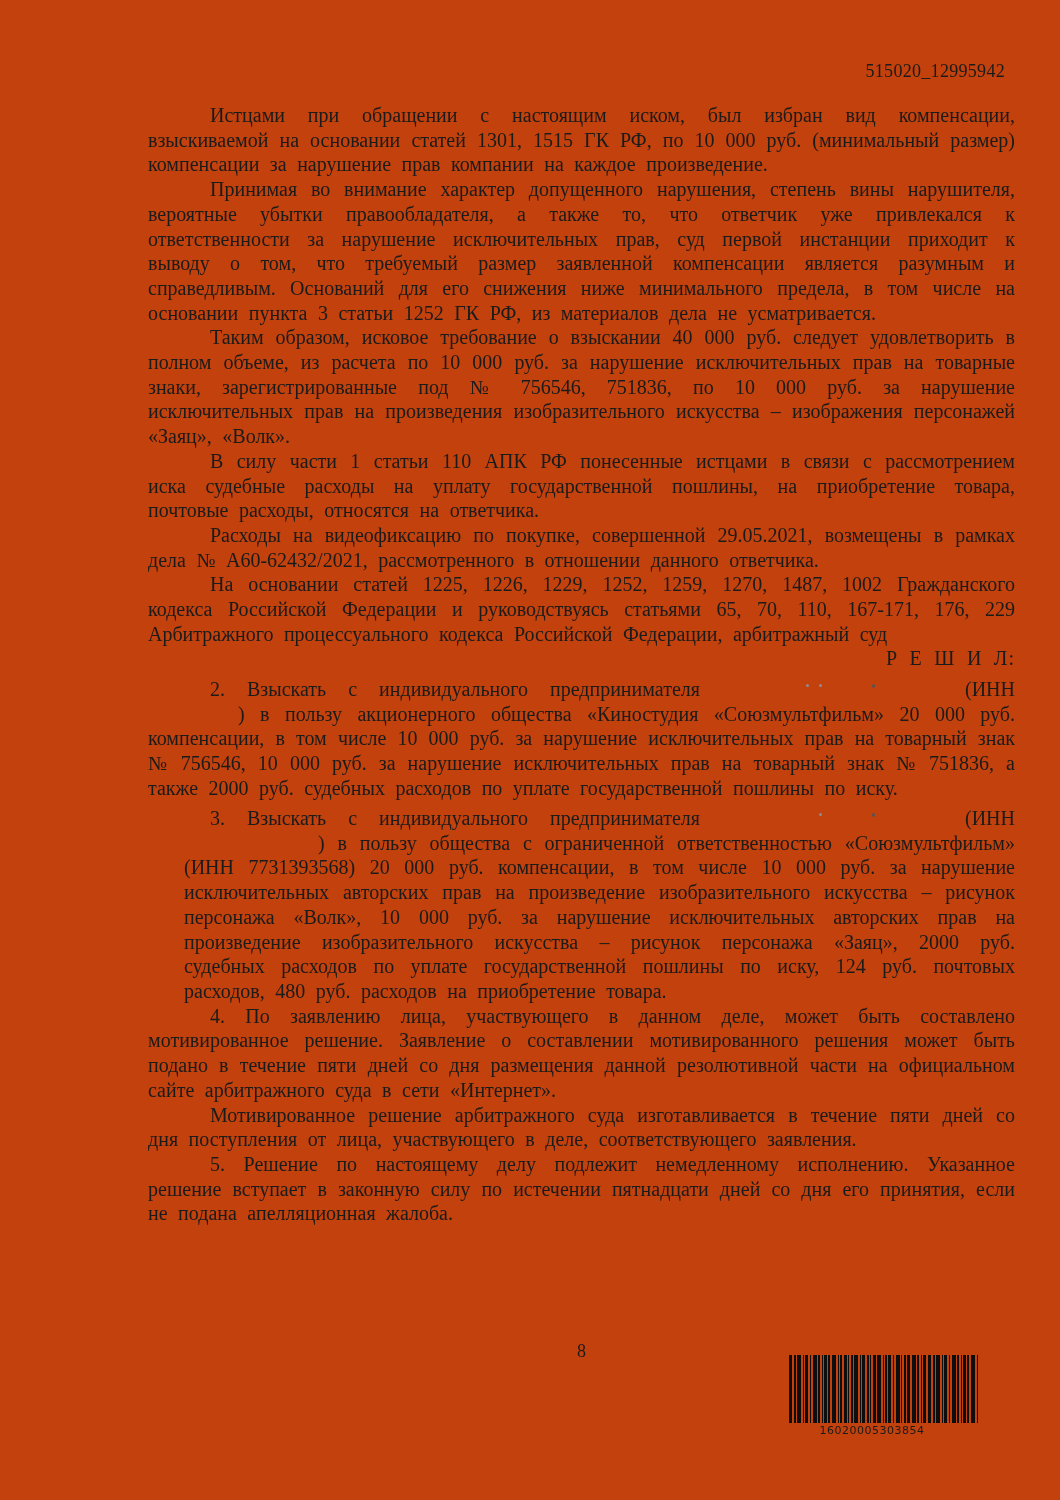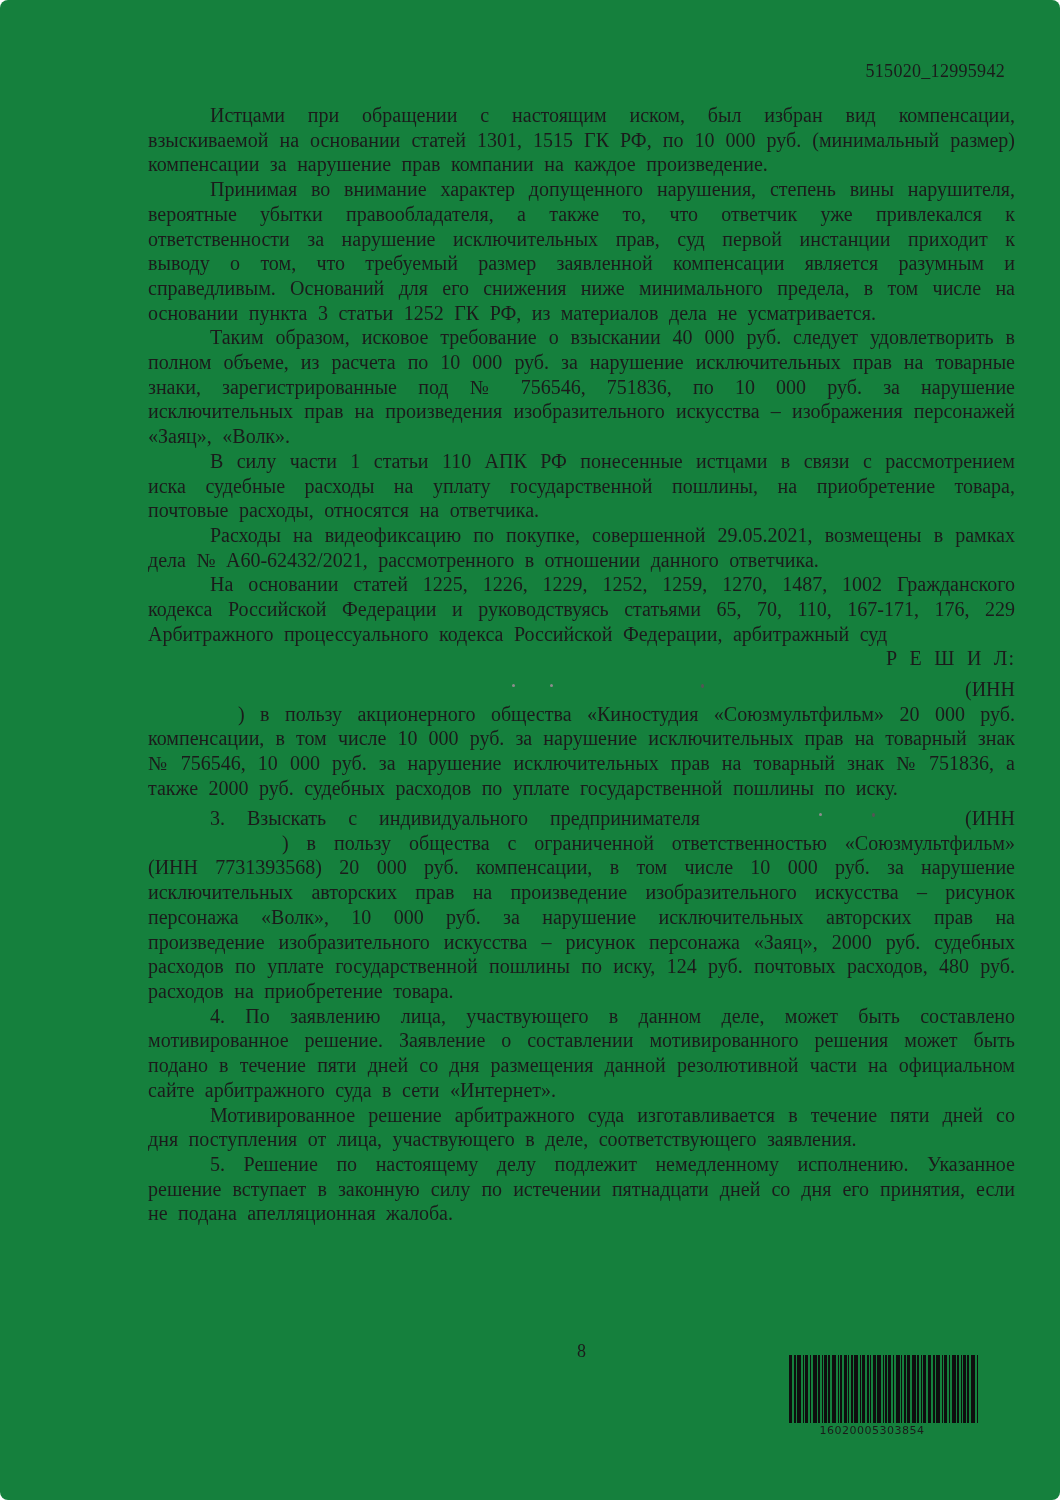--- a/index.html
+++ b/index.html
@@ -1,46 +1,45 @@
 <!DOCTYPE html>
 <html lang="ru"><head>
 <meta charset="utf-8">
 <style>
   * { box-sizing: border-box; }
   html, body { margin: 0; padding: 0; background: #ffffff; }
   .page {
     position: relative;
     width: 1060px;
     height: 1500px;
-    background: #15803d;
+    background: #c2410c;
     font-family: "Liberation Serif", "DejaVu Serif", serif;
     color: #1b1b1b;
     overflow: hidden;
-    border-radius: 8px;
   }
   .header-code {
     position: absolute;
     top: 61px;
     right: 55px;
     font-size: 18px;
     letter-spacing: 0.3px;
   }
   .doc-body {
     position: absolute;
     left: 148px;
     top: 103px;
     width: 867px;
     font-size: 20px;
     line-height: 24.7px;
     text-align: justify;
     word-spacing: 5.5px;
   }
   .doc-body p { margin: 0; text-indent: 62px; }
   p.cont-90  { text-indent: 90px; }
-  p.cont-134 { text-indent: 134px; }
+  p.cont-134 { text-indent: 134px; margin-left: 36px; }
   .resolution-heading {
     text-indent: 0;
     text-align: right;
     margin: 24.7px 0;
     letter-spacing: 1px;
   }
   .line-flex {
     display: flex;
     justify-content: space-between;
     align-items: baseline;
@@ -100,20 +99,21 @@
     <p>Таким образом, исковое требование о взыскании 40 000 руб. следует удовлетворить в полном объеме, из расчета по 10 000 руб. за нарушение исключительных прав на товарные знаки, зарегистрированные под № 756546, 751836, по 10 000 руб. за нарушение исключительных прав на произведения изобразительного искусства – изображения персонажей «Заяц», «Волк».</p>
     <p>В силу части 1 статьи 110 АПК РФ понесенные истцами в связи с рассмотрением иска судебные расходы на уплату государственной пошлины, на приобретение товара, почтовые расходы, относятся на ответчика.</p>
     <p>Расходы на видеофиксацию по покупке, совершенной 29.05.2021, возмещены в рамках дела № А60-62432/2021, рассмотренного в отношении данного ответчика.</p>
     <p>На основании статей 1225, 1226, 1229, 1252, 1259, 1270, 1487, 1002 Гражданского кодекса Российской Федерации и руководствуясь статьями 65, 70, 110, 167-171, 176, 229 Арбитражного процессуального кодекса Российской Федерации, арбитражный суд</p>
 
     <p class="resolution-heading">Р Е Ш И Л:</p>
 
 
     <div>
       <div class="line-flex">
+        <span class="seg-left">2. Взыскать с индивидуального предпринимателя</span>
         <span class="redaction">
             <i class="d1"></i>
             <i class="d2"></i>
             <i class="d3"></i>
           </span>
         <span class="seg-right">(ИНН</span>
       </div>
       <p class="cont-90">) в пользу акционерного общества «Киностудия «Союзмультфильм» 20 000 руб. компенсации, в том числе 10 000 руб. за нарушение исключительных прав на товарный знак № 756546, 10 000 руб. за нарушение исключительных прав на товарный знак № 751836, а также 2000 руб. судебных расходов по уплате государственной пошлины по иску.</p>
     </div>
 

